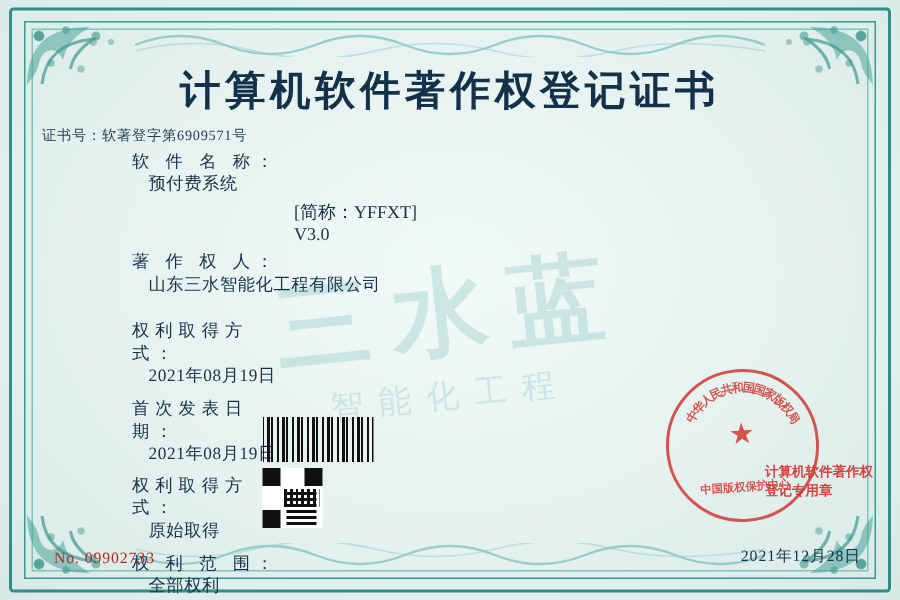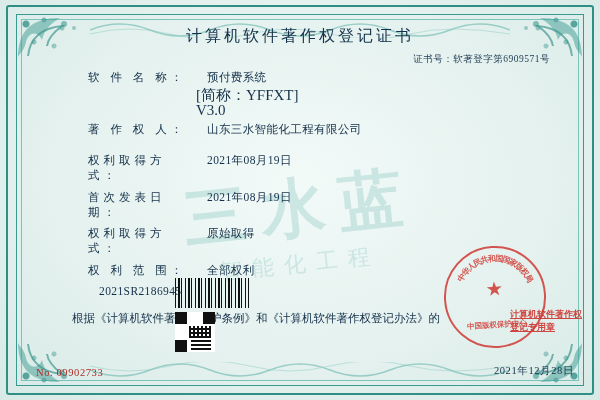--- a/index.html
+++ b/index.html
@@ -69,33 +69,33 @@
   }
 
   .content{position:absolute;left:28px;top:26px;right:28px;bottom:26px;}
 
   .title1{
     text-align:center;font-size:21px;color:#13324a;font-weight:bold;
     letter-spacing:3px;margin-top:14px;
     font-family:"Liberation Serif", serif;
   }
   .title2{
-    text-align:center;font-size:16px;color:#13324a;font-weight:normal;
-    letter-spacing:3px;margin-top:0;
+    text-align:center;font-size:27px;color:#13324a;font-weight:bold;
+    letter-spacing:3px;margin-top:16px;
   }
   .certno{
-    text-align:right;font-size:9.5px;color:#1d3b53;margin-top:6px;padding-right:22px;
+    font-size:9.5px;color:#1d3b53;margin-top:6px;padding-right:22px;
     letter-spacing:.5px;
   }
 
   .fields{margin-top:4px;padding-left:60px;font-size:11.5px;color:#14304a;}
-  .row{display:flex;align-items:flex-start;margin-bottom:6.5px;line-height:15px;}
+  .row{display:flex;align-items:flex-start;margin-bottom:6.5px;line-height:15px;flex-direction:column;}
   .lbl{width:108px;flex:none;letter-spacing:4px;}
   .val{flex:1;letter-spacing:.4px;margin-left:11px;}
-  .sub{padding-left:108px;line-height:14px;margin-top:-4px;margin-bottom:5px;font-size:15px;color:#14304a;}
+  .sub{padding-left:108px;line-height:14px;margin-top:-4px;margin-bottom:5px;font-size:12px;color:#14304a;}
 
   .para{
     margin-top:10px;font-size:11.5px;color:#14304a;line-height:19px;
     padding:0 10px 0 22px;text-align:justify;
   }
   .para .indent{padding-left:22px;display:inline-block;}
 
   
   .codes{position:absolute;left:175px;bottom:48px;width:74px;}
   .barcode{height:30px;width:74px;
@@ -138,21 +138,21 @@
   .seal .arc span i{
     position:absolute;display:block;transform:translate(-50%,-44px);
     font-style:normal;white-space:nowrap;
   }
   .seal .bottomtxt{
     position:absolute;left:0;right:0;bottom:16px;text-align:center;
     font-size:7.5px;line-height:10px;font-weight:bold;
   }
   .seal-side{
     position:absolute;right:18px;bottom:66px;font-size:9px;color:#cf332d;
-    line-height:13px;font-weight:bold;opacity:.9;text-align:left;text-decoration:underline;
+    line-height:13px;font-weight:bold;opacity:.9;text-align:left;
   }
 
   .footer{
     position:absolute;left:36px;right:26px;bottom:22px;
     display:flex;justify-content:space-between;align-items:flex-end;
     font-size:10.5px;color:#14304a;margin-top:12px;
   }
   .footer .no{letter-spacing:.6px;color:#b02b26;}
   .footer .date{letter-spacing:.6px;}
 </style>

